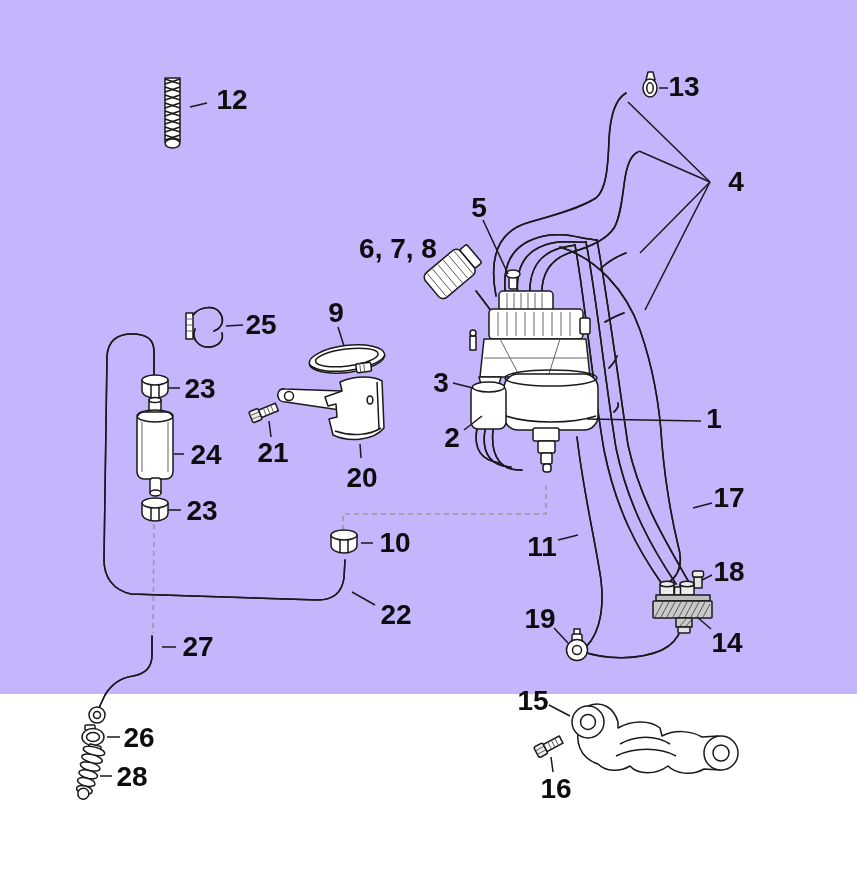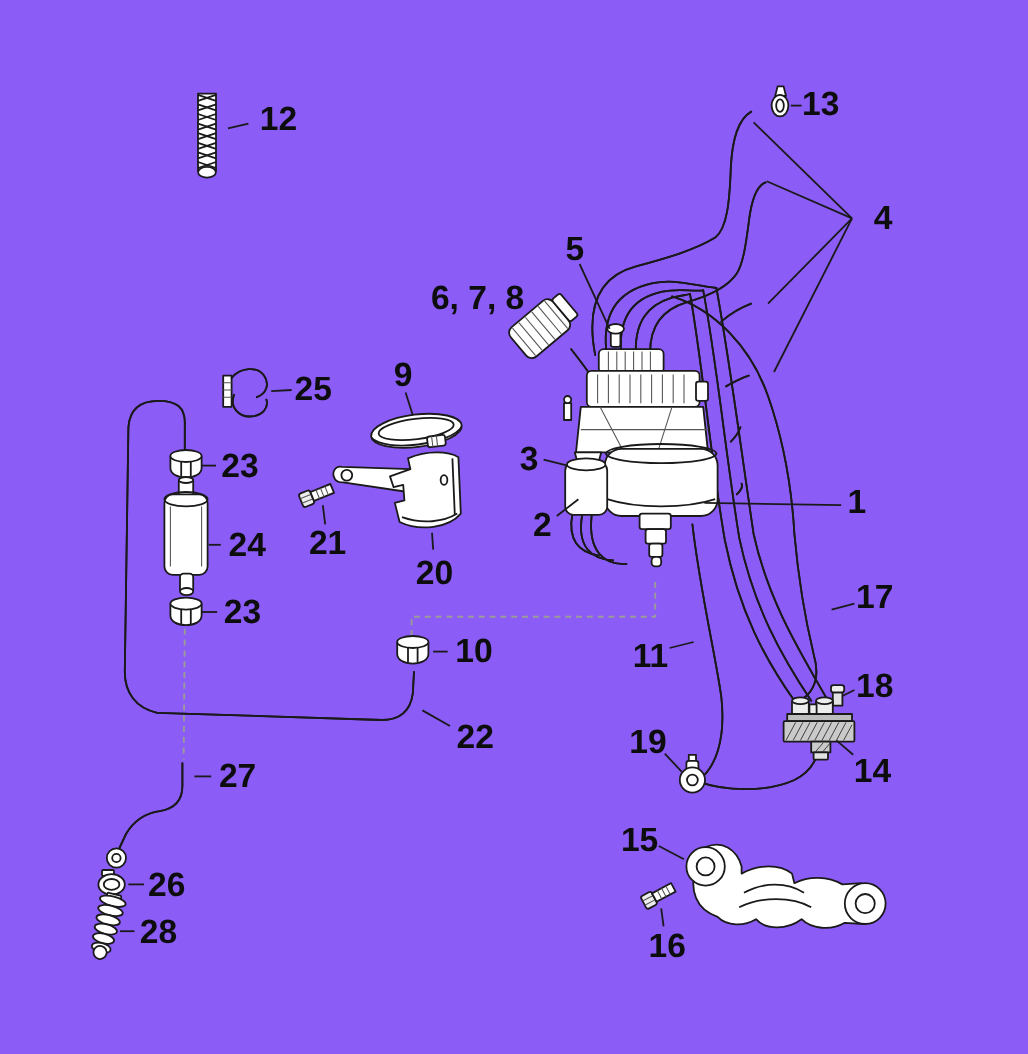--- a/index.html
+++ b/index.html
@@ -1,17 +1,17 @@
 <!DOCTYPE html>
 <html><head>
 <meta charset="utf-8">
 <style>
   html,body{margin:0;padding:0;background:#ffffff;}
   body{width:857px;height:878px;overflow:hidden;}
-  #stage{position:relative;width:857px;height:878px;background:#8b5cf6;}
+  #stage{position:relative;width:857px;height:694px;background:#c4b5fd;}
   svg{display:block;}
   
   #art path, #art rect, #art ellipse, #art circle, #art line, #art polyline{
     stroke:#1a1a1a; stroke-width:1.5; fill:none;
     stroke-linejoin:round;
   }
   #art .w{fill:#ffffff;}
   #art .g1{fill:#ededed;}
   #art .g2{fill:#cacaca;}
   #art .g3{fill:#bdbdbd;}

